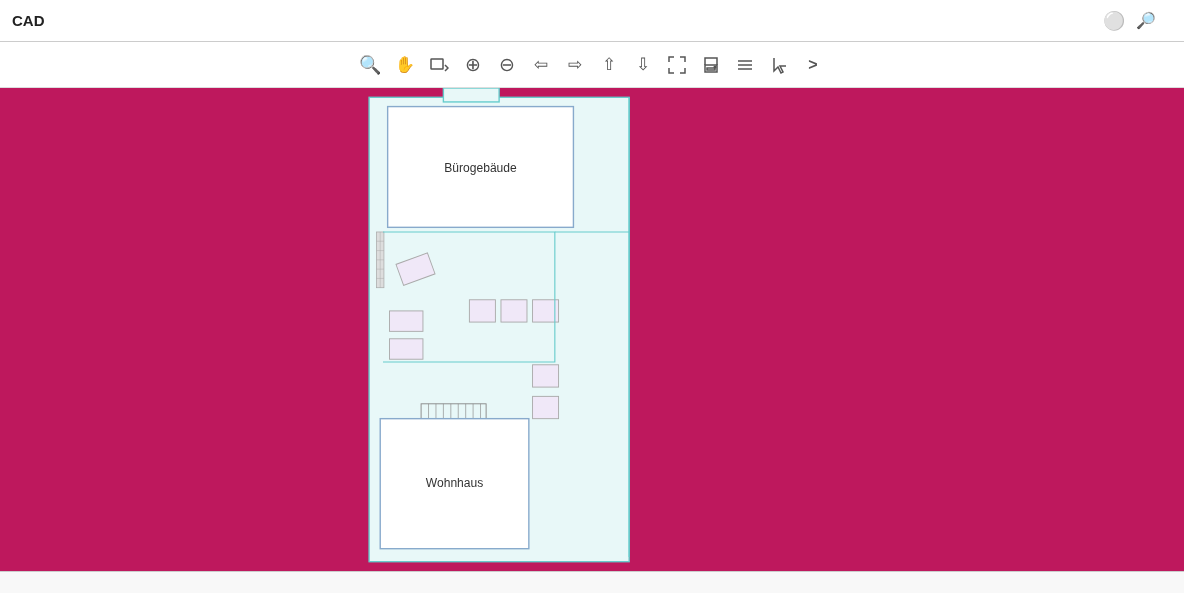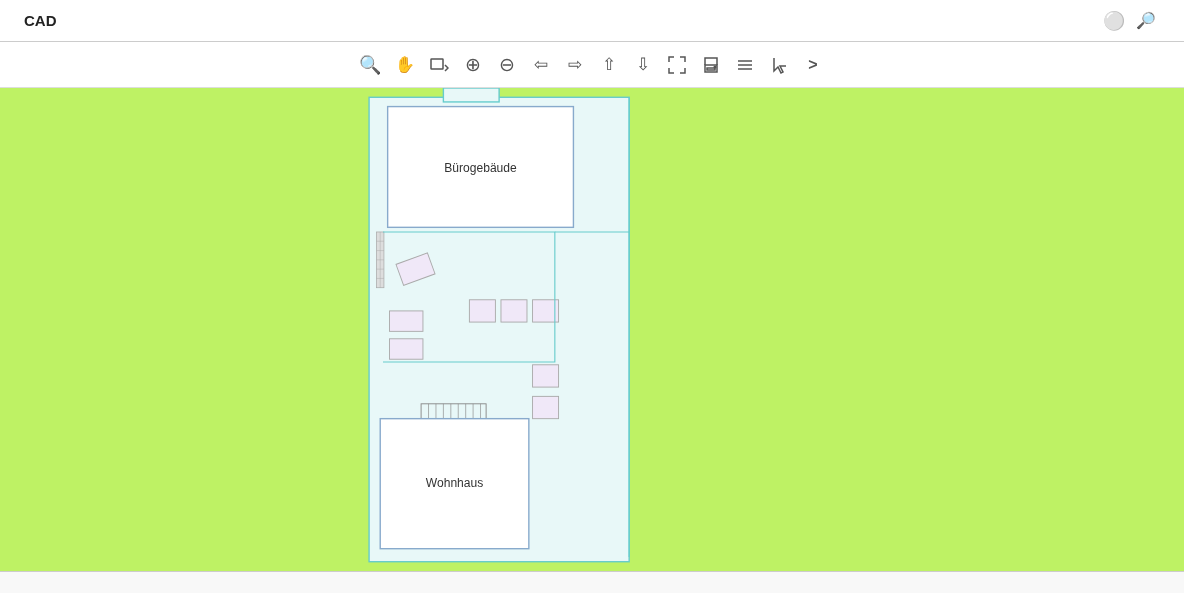--- a/index.html
+++ b/index.html
@@ -20,21 +20,20 @@
       display: flex;
       align-items: center;
       padding: 0 12px;
       flex-shrink: 0;
     }
     #app-title {
       font-size: 15px;
       font-weight: bold;
       color: #222;
       margin-right: auto;
-      margin-left: 12px;
     }
     #top-bar-icons {
       display: flex;
       align-items: center;
       gap: 10px;
       margin-right: 16px;
     }
     .top-icon {
       font-size: 18px;
       color: #888;
@@ -63,21 +62,21 @@
       border-radius: 3px;
       border: none;
       background: transparent;
     }
 
     
     #canvas-area {
       flex: 1;
       position: relative;
       overflow: hidden;
-      background: #bef264;
+      background: #be185d;
     }
 
     
     #cad-svg {
       position: absolute;
       top: 0;
       left: 0;
       width: 100%;
       height: 100%;
     }

